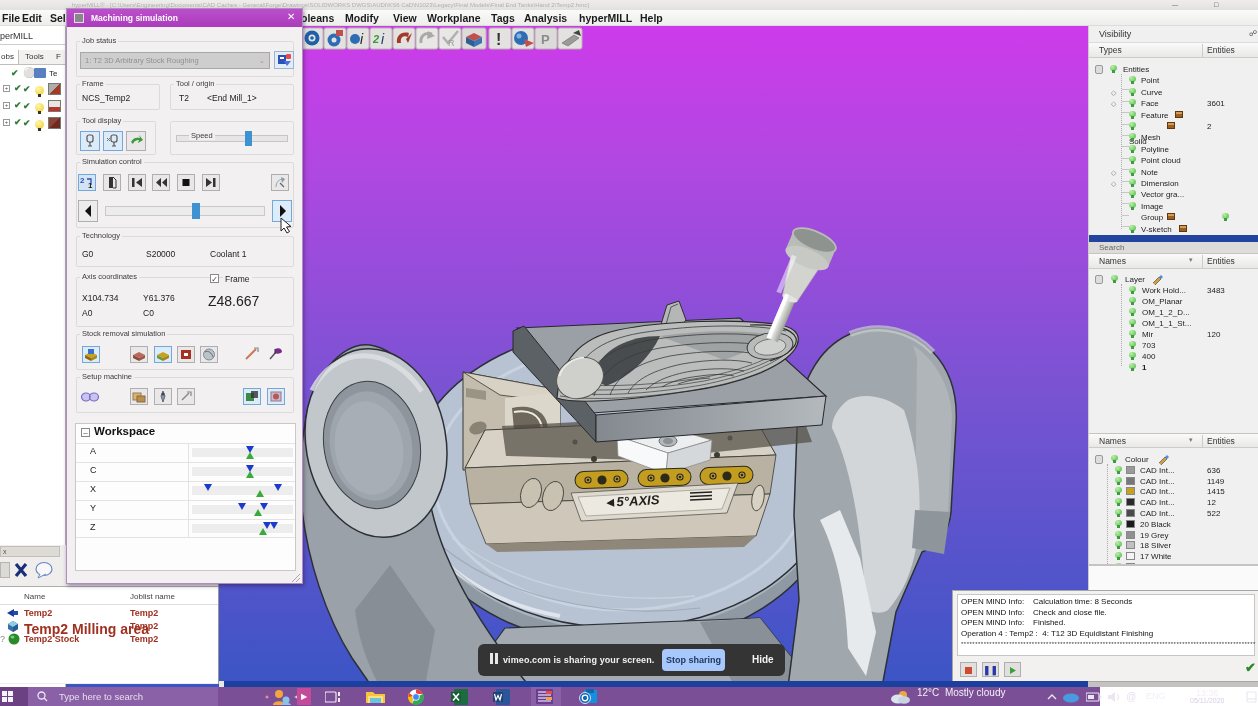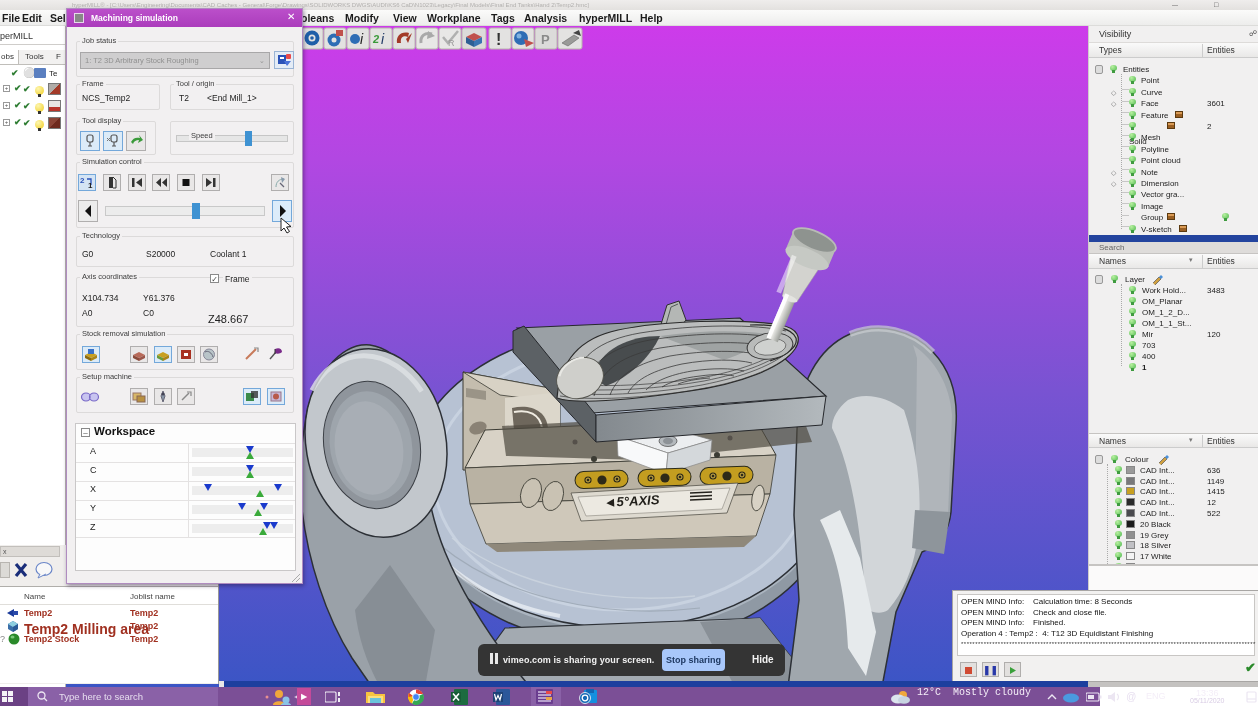--- a/index.html
+++ b/index.html
@@ -409,21 +409,21 @@
 <span class="abs" style="left:15px;top:240px;font-size:8.5px;color:#222;">G0</span>
 <span class="abs" style="left:79px;top:240px;font-size:8.5px;color:#222;">S20000</span>
 <span class="abs" style="left:143px;top:240px;font-size:8.5px;color:#222;">Coolant 1</span>
 
 <span class="grplbl" style="left:13px;top:263px;">Axis coordinates</span>
 <div class="grp" style="left:9px;top:268px;width:218px;height:50px;"></div>
 <span class="abs" style="left:143px;top:265px;width:9px;height:9px;background:#fff;border:1px solid #8a8a8a;font-size:8px;line-height:9px;color:#444;text-align:center;">✓</span>
 <span class="abs" style="left:156px;top:265px;font-size:8.5px;color:#222;background:#f2f0f1;padding:0 2px;">Frame</span>
 <span class="abs" style="left:15px;top:284px;font-size:8.5px;color:#222;">X104.734</span>
 <span class="abs" style="left:76px;top:284px;font-size:8.5px;color:#222;">Y61.376</span>
-<span class="abs" style="left:141px;top:284px;font-size:11px;color:#222;margin-top:20px;">Z48.667</span>
+<span class="abs" style="left:141px;top:284px;font-size:14px;color:#222;">Z48.667</span>
 <span class="abs" style="left:15px;top:299px;font-size:8.5px;color:#222;">A0</span>
 <span class="abs" style="left:76px;top:299px;font-size:8.5px;color:#222;">C0</span>
 
 <span class="grplbl" style="left:13px;top:320px;">Stock removal simulation</span>
 <div class="grp" style="left:9px;top:325px;width:218px;height:36px;"></div>
 <div class="sbtn sel" style="left:15px;top:337px;"><svg width="16" height="15">
         <path d="M2,8 L8,5 L14,8 L8,11 Z" fill="#c8a020"></path>
         <path d="M2,8 L8,11 L8,14 L2,11 Z" fill="#8a6a10"></path>
         <path d="M14,8 L8,11 L8,14 L14,11 Z" fill="#ab8418"></path>
         <rect x="5" y="2" width="6" height="5" fill="#3a72c8"></rect>
@@ -716,21 +716,21 @@
       <rect x="5" y="1" width="13" height="13" rx="1" fill="#1490df"></rect>
       <rect x="7" y="0" width="8" height="4" fill="#1267b4"></rect>
       <circle cx="6" cy="9" r="5.5" fill="#1267b4" stroke="#fff" stroke-width="0.8"></circle>
       <circle cx="6" cy="9" r="2.8" fill="none" stroke="#fff" stroke-width="1.3"></circle>
     </svg>
 <svg class="abs" style="left:888px;top:3px;" width="24" height="15">
       <circle cx="15" cy="5" r="4" fill="#f0a73c"></circle>
       <ellipse cx="10" cy="9" rx="7" ry="4.5" fill="#dce4ee"></ellipse>
       <ellipse cx="16" cy="10" rx="6" ry="3.8" fill="#c8d4e2"></ellipse>
     </svg>
-<span class="abs" style="left:917px;top:0;font-size:10px;color:#f4eef8;font-family:Liberation Mono, monospace;">12°C&nbsp;&nbsp;Mostly cloudy</span>
+<span class="abs" style="left:917px;top:0;font-size:10px;color:#f4eef8;">12°C&nbsp;&nbsp;Mostly cloudy</span>
 <svg class="abs" style="left:1046px;top:6px;" width="12" height="8">
       <path d="M2,6 L6,2 L10,6" fill="none" stroke="#ece6f2" stroke-width="1.4"></path>
     </svg>
 <svg class="abs" style="left:1062px;top:6px;" width="18" height="10">
       <ellipse cx="9" cy="5" rx="8" ry="4.5" fill="#4a9ae0"></ellipse>
     </svg>
 <svg class="abs" style="left:1086px;top:5px;" width="16" height="10">
       <rect x="0" y="1" width="13" height="8" rx="1" fill="none" stroke="#ece6f2" stroke-width="1.2"></rect>
       <rect x="13.5" y="3.5" width="2" height="3" fill="#ece6f2"></rect>
       <rect x="2" y="3" width="6" height="4" fill="#ece6f2"></rect>

